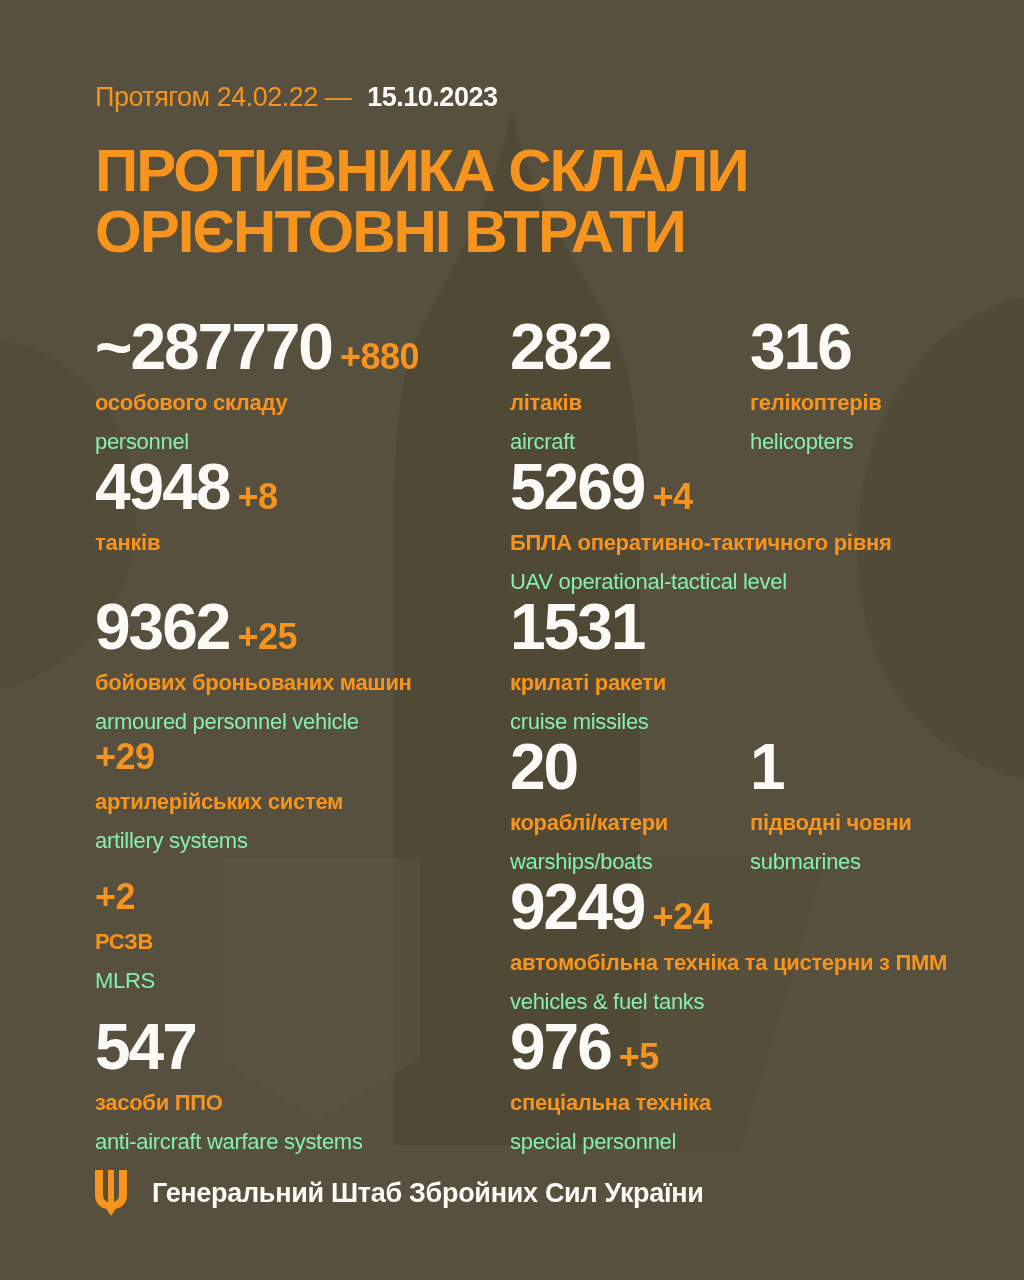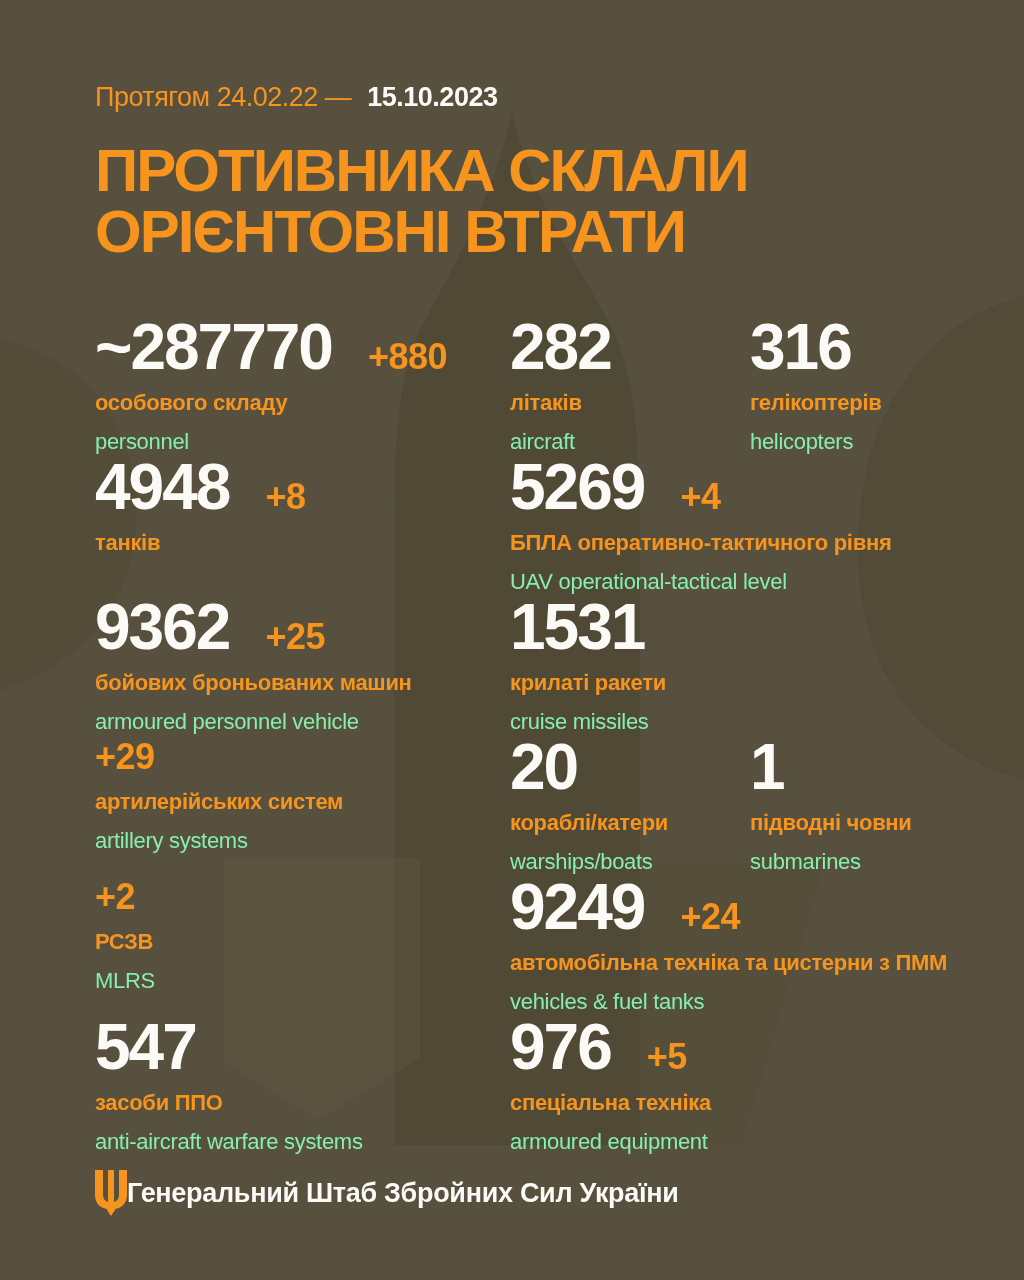--- a/index.html
+++ b/index.html
@@ -16,26 +16,26 @@
   .period{font-size:27px;line-height:34px;letter-spacing:-0.5px;}
   .p-prefix{color:#F7941E;font-weight:500;}
   .p-date{color:#FBFAF6;font-weight:bold;margin-left:9px;}
   .title{margin:26px 0 0 0;font-size:60px;line-height:61px;font-weight:bold;
     color:#F7941E;letter-spacing:-2px;text-transform:uppercase;}
   .title span{display:block;}
   .stats{margin-top:54px;display:grid;
     grid-template-columns:415px 240px 1fr;
     grid-auto-rows:140px;}
   .span2{grid-column:span 2;}
-  .num-line{display:flex;align-items:baseline;gap:36px;}
+  .num-line{display:flex;align-items:baseline;gap:8px;}
   .num{font-size:64px;line-height:0.98;font-weight:bold;color:#FBFAF6;letter-spacing:-2px;}
   .delta{font-size:36px;font-weight:bold;color:#F7941E;letter-spacing:-0.5px;}
   .lbl-ua{margin-top:11px;font-size:22px;line-height:25px;font-weight:bold;color:#F7941E;letter-spacing:-0.3px;}
   .lbl-en{margin-top:14px;font-size:22px;line-height:26px;color:#86efac;letter-spacing:-0.3px;}
-  .footer{position:absolute;left:95px;top:1170px;display:flex;align-items:center;}
+  .footer{position:absolute;left:95px;top:1170px;display:flex;align-items:center;gap:25px;}
   .footer-text{font-size:27px;font-weight:bold;color:#FBFAF6;letter-spacing:-0.3px;}
   .trident{flex:0 0 auto;}
 </style>
 </head>
 <body>
 
 <div class="page">
 
   <svg class="watermark" width="1024" height="1280" viewBox="0 0 1024 1280">
     <path fill="#4F4936" d="M512 112 C492 204 452 268 420 330 C400 370 394 440 394 520 L394 1145 L640 1145 L640 520 C640 440 633 370 613 330 C581 268 532 204 512 112 Z"></path>
@@ -172,21 +172,21 @@
         <div class="lbl-ua">засоби ППО</div>
         <div class="lbl-en">anti-aircraft warfare systems</div>
       </div>
 
       <div class="stat span2">
         <div class="num-line">
             <span class="num">976</span>
             <span class="delta">+5</span>
           </div>
         <div class="lbl-ua">спеціальна техніка</div>
-        <div class="lbl-en">armoured equipment</div>
+        <div class="lbl-en">special personnel</div>
       </div>
 
     </div>
 
     <div class="footer">
       <svg class="trident" width="32" height="46" viewBox="0 0 32 46">
         <path fill="#F7941E" d="M0 0 H8 V24 C8 29 10 31 13 32 V0 H19 V32 C22 31 24 29 24 24 V0 H32 V25 C32 34 26 38 20 39 V40 L16 46 L12 40 V39 C6 38 0 34 0 25 Z"></path>
       </svg>
       <span class="footer-text">Генеральний Штаб Збройних Сил України</span>
     </div>

